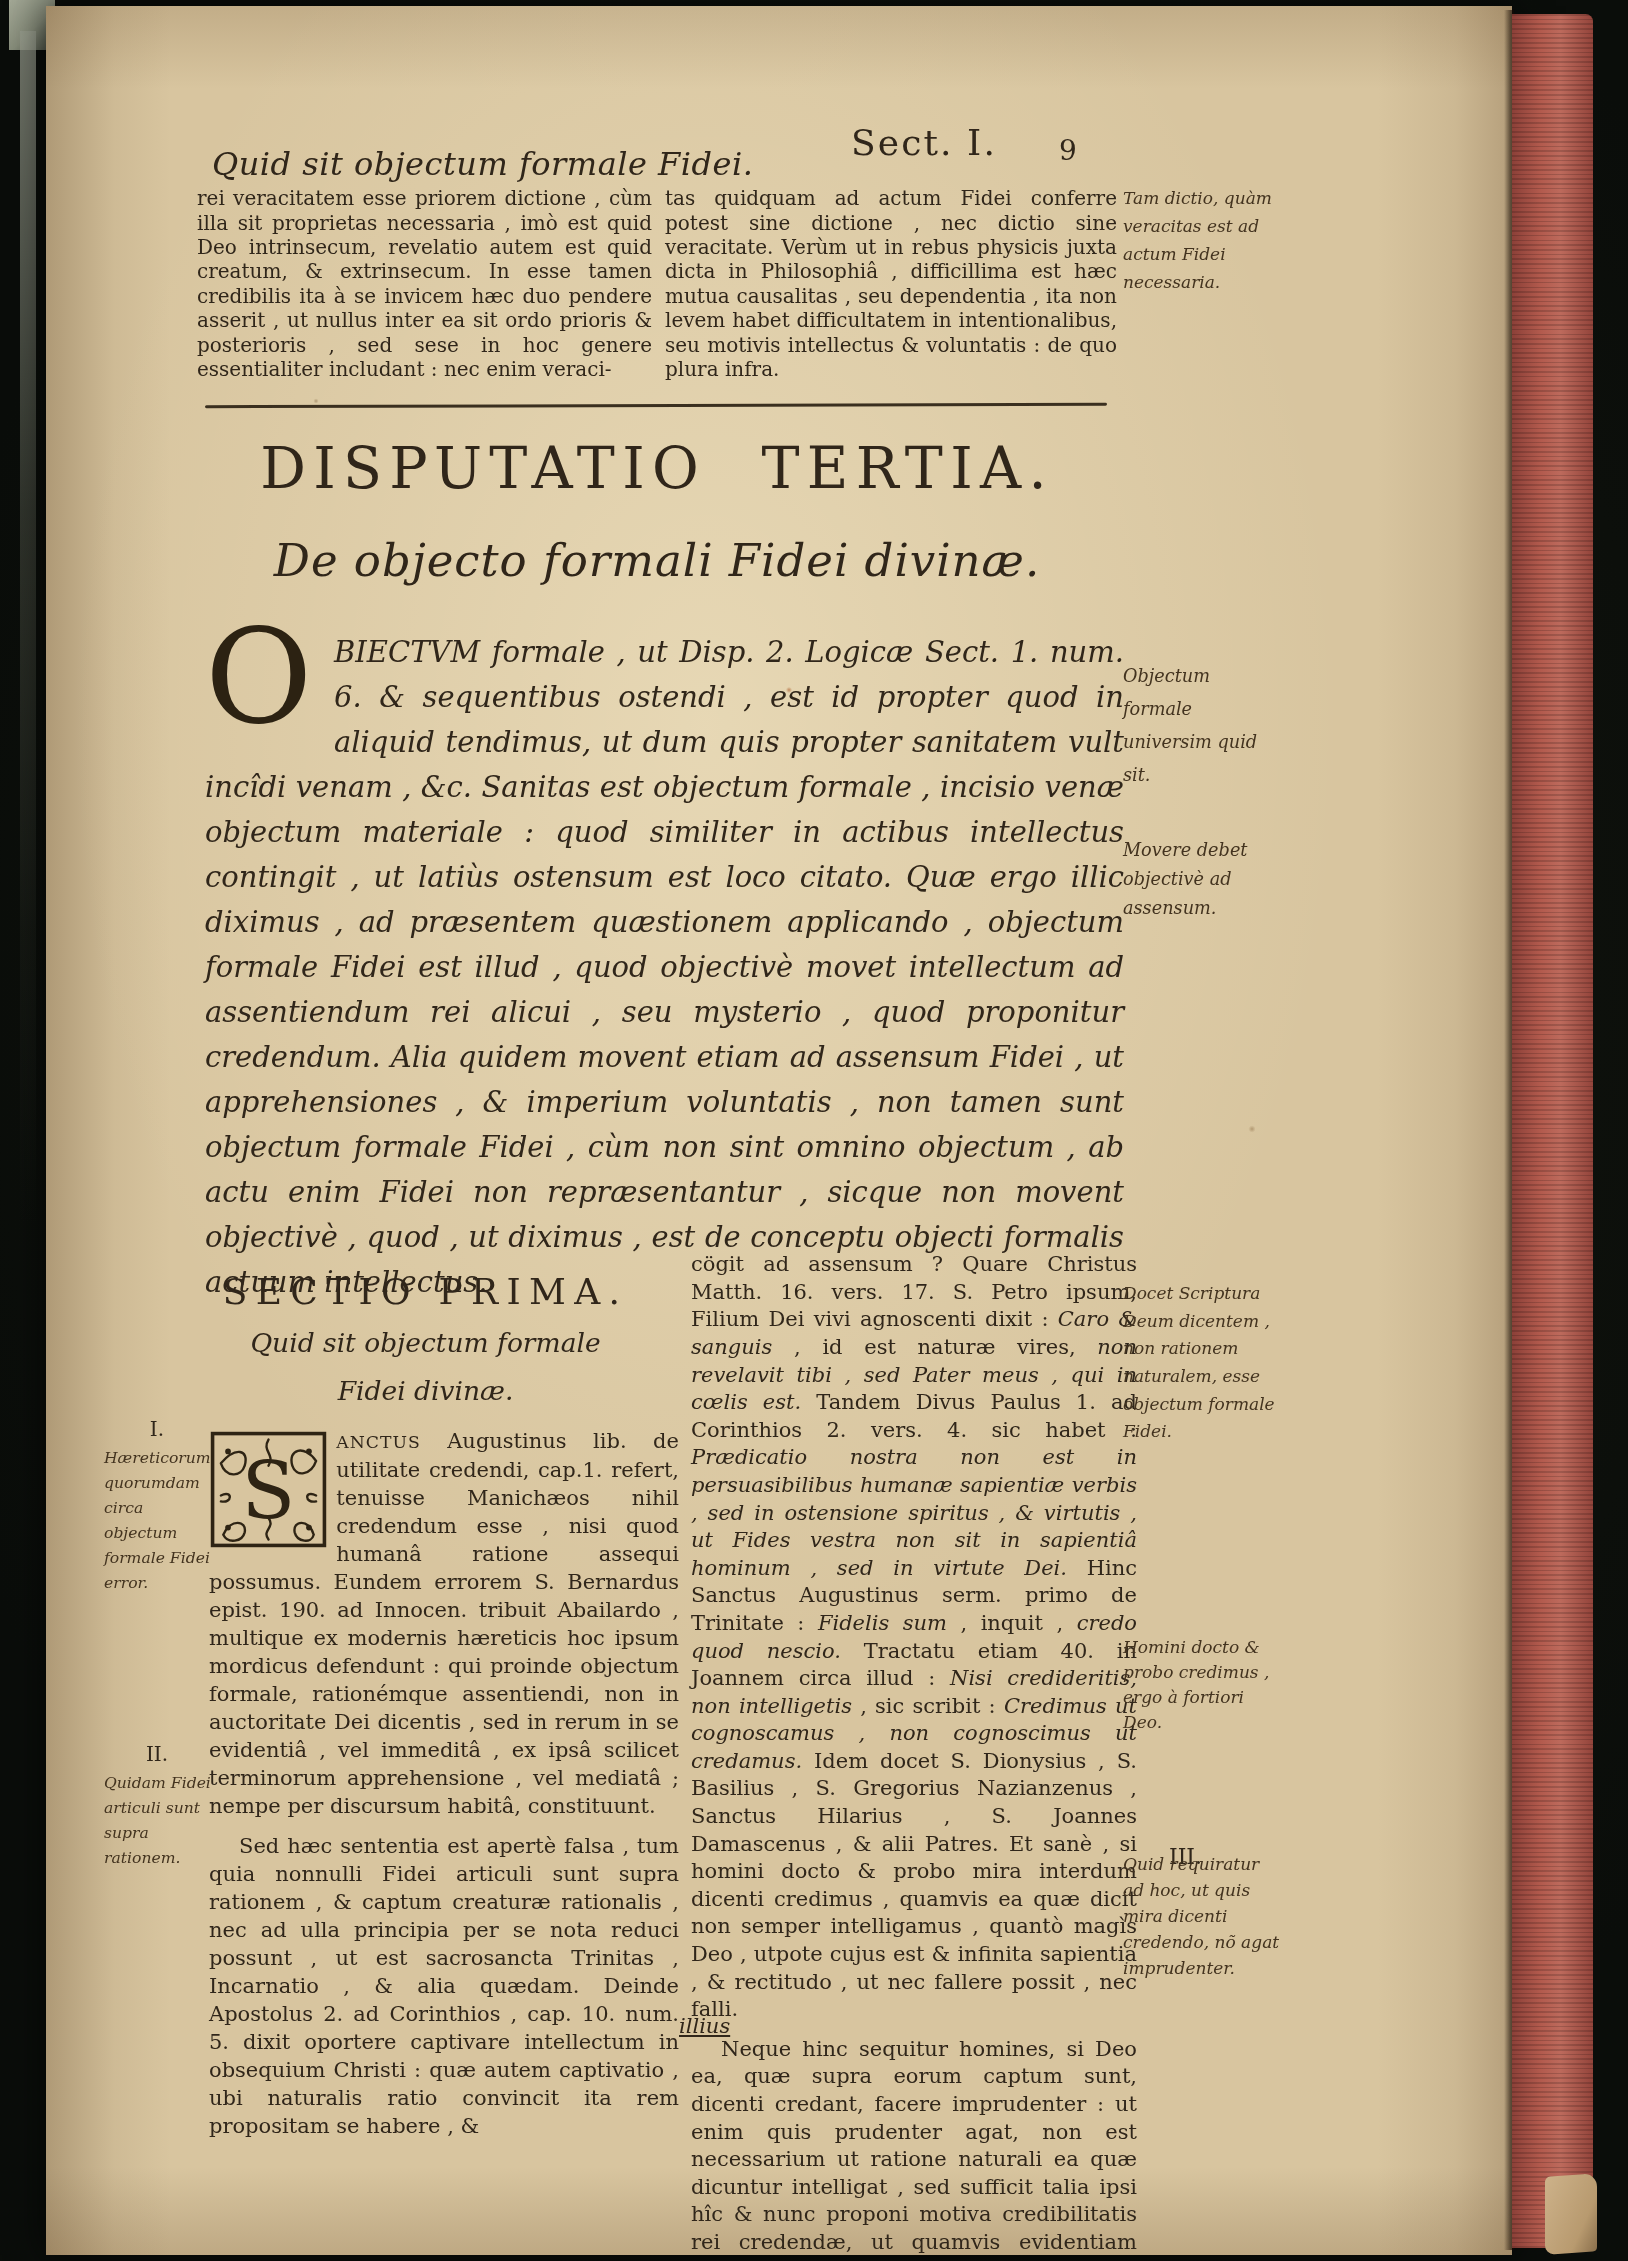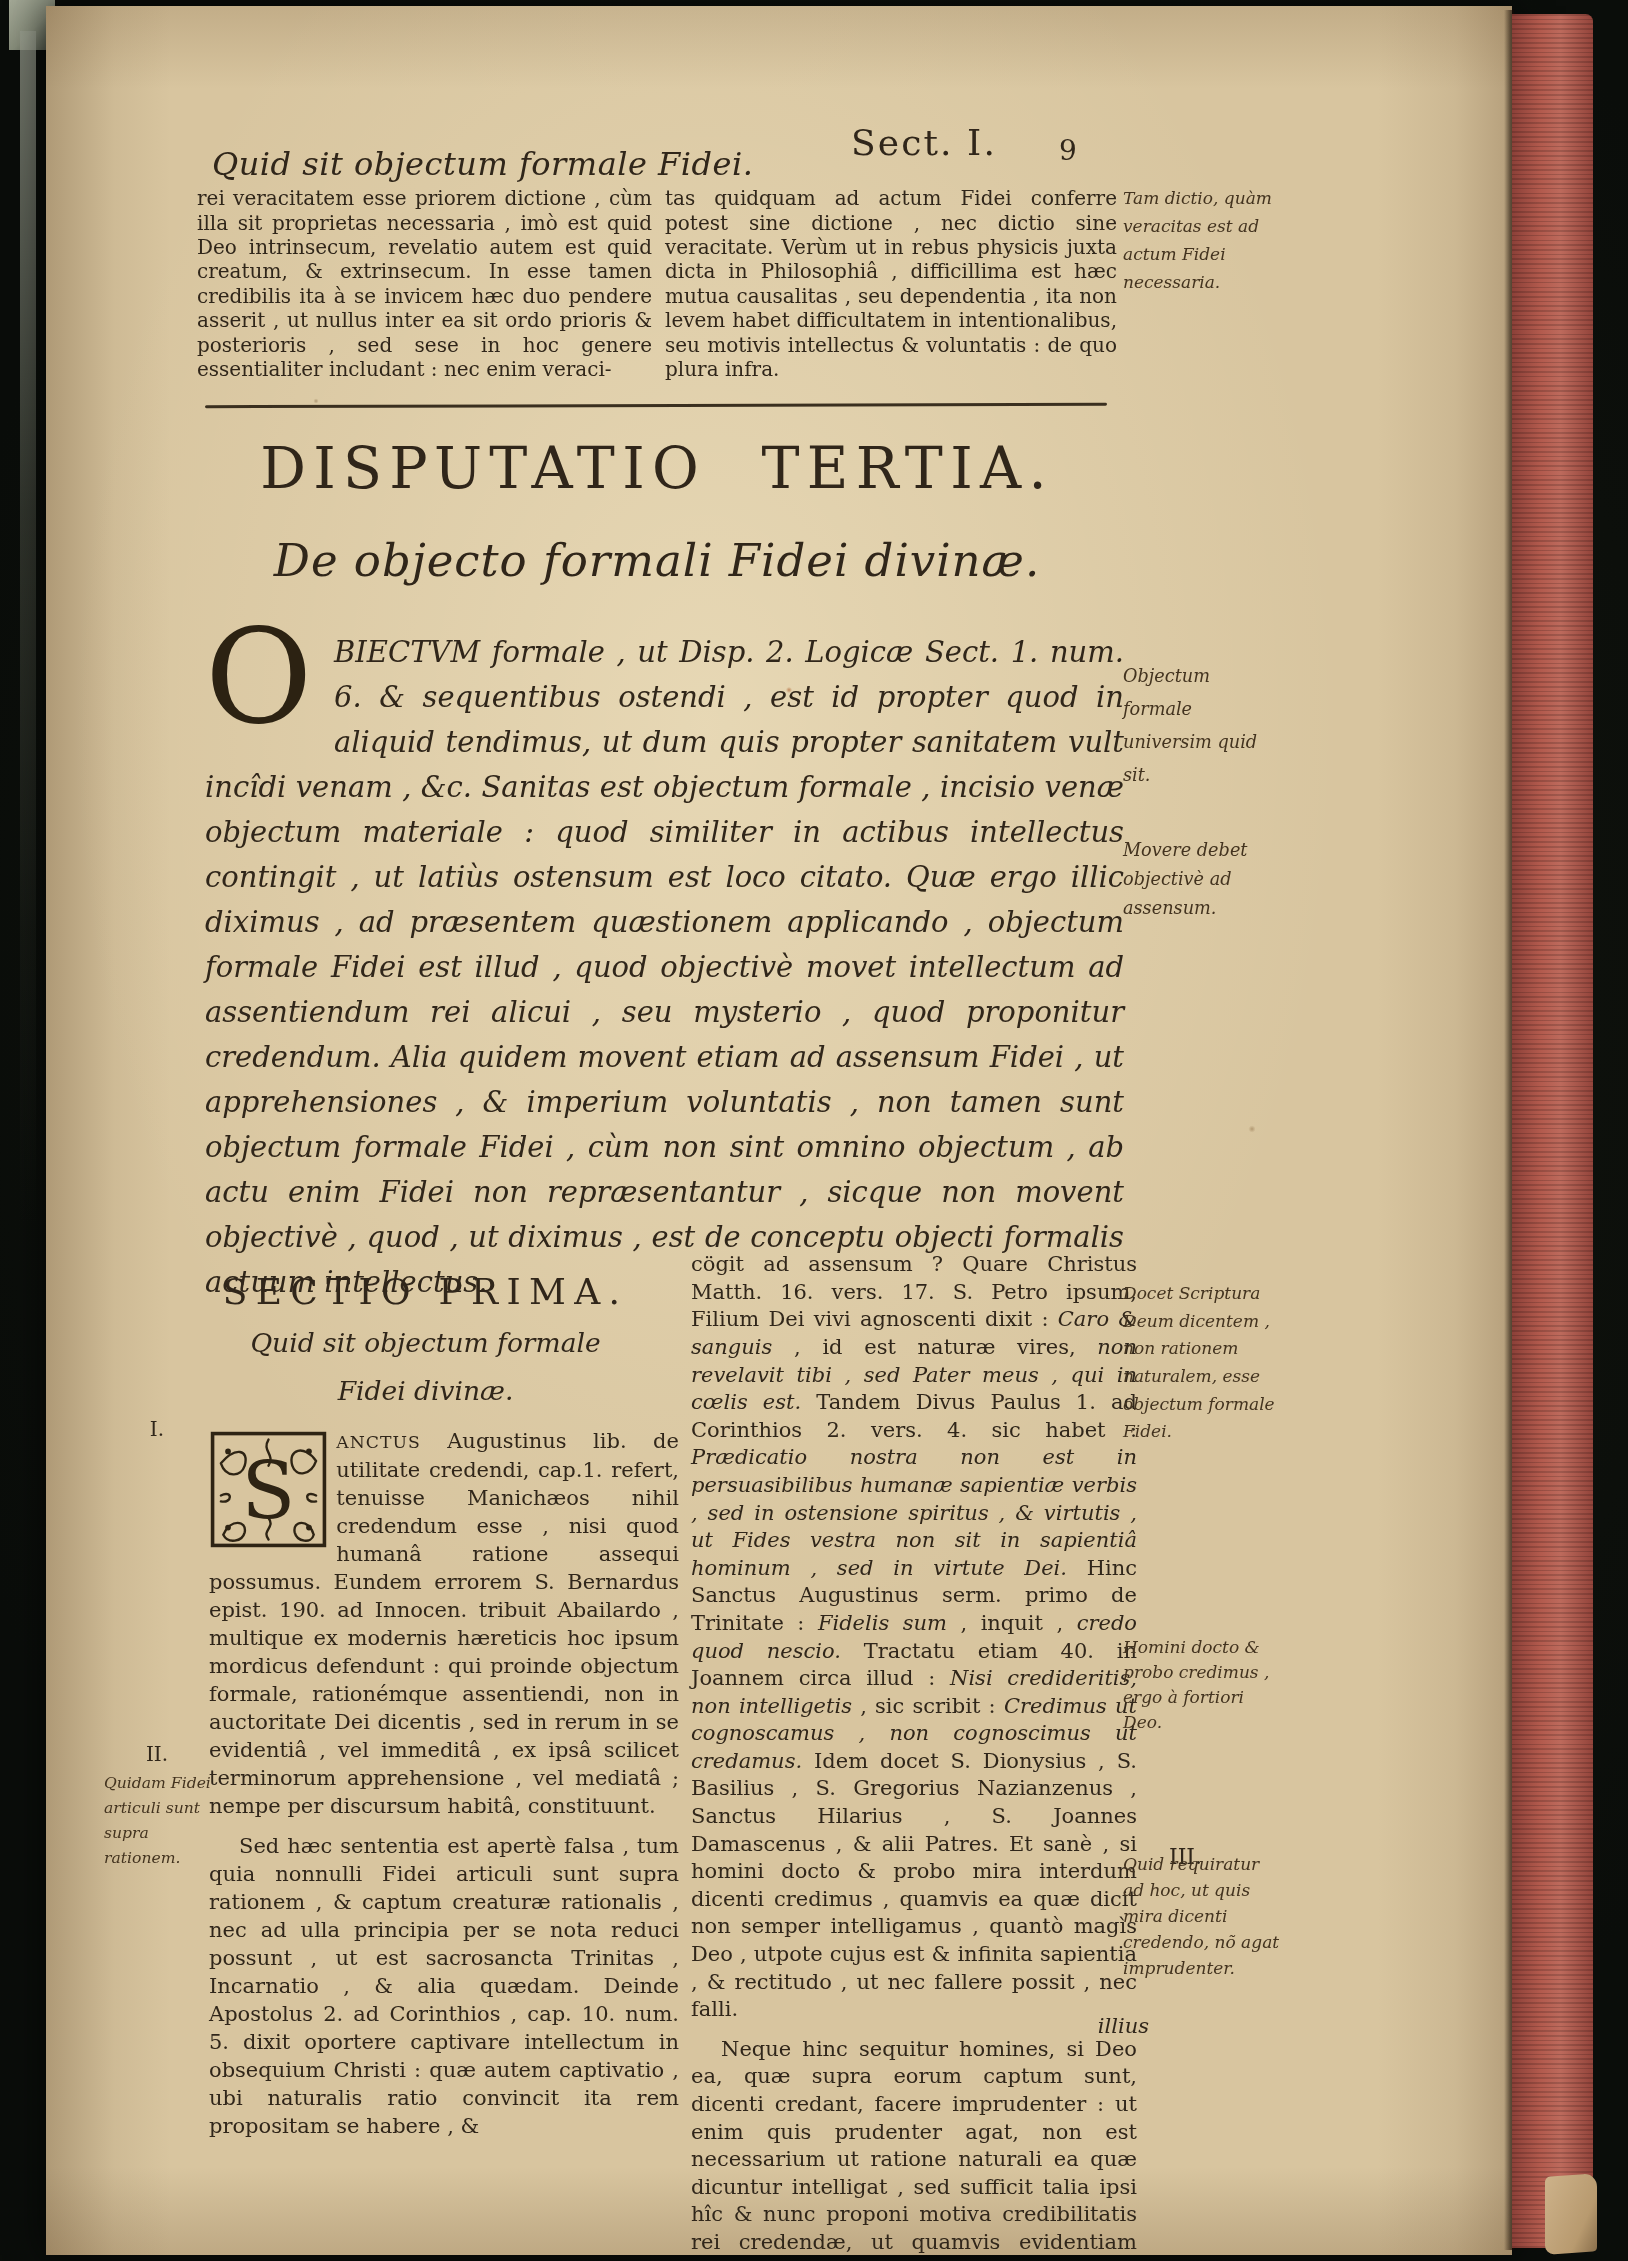--- a/index.html
+++ b/index.html
@@ -75,21 +75,21 @@
   .sect-title{left:151px;top:1265px;width:457px;font-size:36px;letter-spacing:8.3px;}
   .sect-sub{left:151px;top:1313px;width:457px;font-size:26.5px;font-style:italic;line-height:48px;
     padding:0 29px;box-sizing:border-box;}
 
   .bodycol{font-size:21px;line-height:28px;}
   .leftcol{left:151px;top:1409px;width:494px;}
   .rightcol{left:633px;top:1233px;width:470px;line-height:27.6px;}
   .bodycol p{margin:12px;}
   .indent{text-indent:30px;}
   .dropS{float:left;width:119px;height:119px;margin:3.1px 8.3px 4.2px 0;}
-  .catchword{left:633px;top:2008px;width:470px;text-align:right;font-size:21px;}
+  .catchword{left:633px;top:2008px;width:470px;text-align:left;font-size:21px;text-decoration:underline;}
 
   .lmn-num{left:61px;width:100px;text-align:center;font-size:20px;}
   .lmn{left:58px;width:111px;font-style:italic;font-size:15.6px;line-height:25px;color:#43331f;}
   .n1{top:1411px;} .t1{top:1440px;}
   .n2{top:1736px;} .t2{top:1765px;}
 
   .rmn1{left:1077px;top:1274px;width:156px;line-height:27.6px;}
   .rmn2{left:1077px;top:1629px;width:156px;line-height:25px;}
   .rmn-num{left:1077px;top:1814px;width:125px;text-align:center;font-size:22px;margin-top:24px;}
   .rmn3{left:1077px;top:1845px;width:159px;line-height:26px;}
@@ -150,20 +150,21 @@
                 <circle cx="84" cy="82" r="2.4"></circle>
             </g>
             <text x="50" y="74" text-anchor="middle" font-size="66" font-family="DejaVu Serif, serif" fill="#2e2414">S</text>
           </svg>
         </span><span><span class="sc">ANCTUS</span><span> Augustinus lib. de utilitate credendi, cap.1. refert, tenuisse Manichæos nihil credendum esse , nisi quod humanâ ratione assequi possumus.  Eundem errorem S. Bernardus epist. 190. ad Innocen. tribuit Abailardo , multique ex modernis hæreticis hoc ipsum mordicus defendunt : qui proinde objectum formale, rationémque assentiendi, non in auctoritate Dei dicentis , sed in rerum in se evidentiâ , vel immeditâ , ex ipsâ scilicet terminorum apprehensione , vel mediatâ ; nempe per discursum habitâ, constituunt.</span></span>
       </p>
       <p class="indent">Sed hæc sententia est apertè falsa , tum quia nonnulli Fidei articuli sunt supra rationem , &amp; captum creaturæ rationalis , nec ad ulla principia per se nota reduci possunt , ut est sacrosancta Trinitas , Incarnatio , &amp; alia quædam.  Deinde Apostolus 2. ad Corinthios , cap. 10. num. 5. dixit oportere captivare intellectum in obsequium Christi : quæ autem captivatio , ubi naturalis ratio convincit ita rem propositam se habere , &amp;</p>
     </div>
 
     <div class="abs lmn-num n1">I.</div>
+    <div class="abs lmn t1">Hæreticorum quorumdam circa objectum formale Fidei error.</div>
     <div class="abs lmn-num n2">II.</div>
     <div class="abs lmn t2">Quidam Fidei articuli sunt supra rationem.</div>
 
     <div class="abs bodycol rightcol just">
       <p><span>cögit ad assensum ?  Quare Christus Matth. 16. vers. 17.  S. Petro ipsum, Filium Dei vivi agnoscenti dixit : </span><span class="it">Caro &amp; sanguis</span><span> , id est naturæ vires, </span><span class="it">non revelavit tibi , sed Pater meus , qui in cœlis est.</span><span> Tandem Divus Paulus 1. ad Corinthios 2. vers. 4. sic habet : </span><span class="it">Prædicatio nostra non est in persuasibilibus humanæ sapientiæ verbis , sed in ostensione spiritus , &amp; virtutis , ut Fides vestra non sit in sapientiâ hominum , sed in virtute Dei.</span><span> Hinc Sanctus Augustinus serm. primo de Trinitate : </span><span class="it">Fidelis sum</span><span> , inquit , </span><span class="it">credo quod nescio.</span><span> Tractatu etiam 40. in Joannem circa illud : </span><span class="it">Nisi credideritis, non intelligetis</span><span> , sic scribit : </span><span class="it">Credimus ut cognoscamus , non cognoscimus ut credamus.</span><span> Idem docet S. Dionysius , S. Basilius , S. Gregorius Nazianzenus , Sanctus Hilarius , S. Joannes Damascenus , &amp; alii Patres.  Et sanè , si homini docto &amp; probo mira interdum dicenti credimus , quamvis ea quæ dicit non semper intelligamus , quantò magìs Deo , utpote cujus est &amp; infinita sapientia , &amp; rectitudo , ut nec fallere possit , nec falli.</span></p>
       <p class="indent">Neque hinc sequitur homines, si Deo ea, quæ supra eorum captum sunt, dicenti credant, facere imprudenter : ut enim quis prudenter agat, non est necessarium ut ratione naturali ea quæ dicuntur intelligat , sed sufficit talia ipsi hîc &amp; nunc proponi motiva credibilitatis rei credendæ, ut quamvis evidentiam ejus in se , &amp; prædicatis</p>
     </div>
     <div class="abs catchword it">illius</div>
 
     <div class="abs mnote rmn1">Docet Scriptura Deum dicentem , non rationem naturalem, esse objectum formale Fidei.</div>

